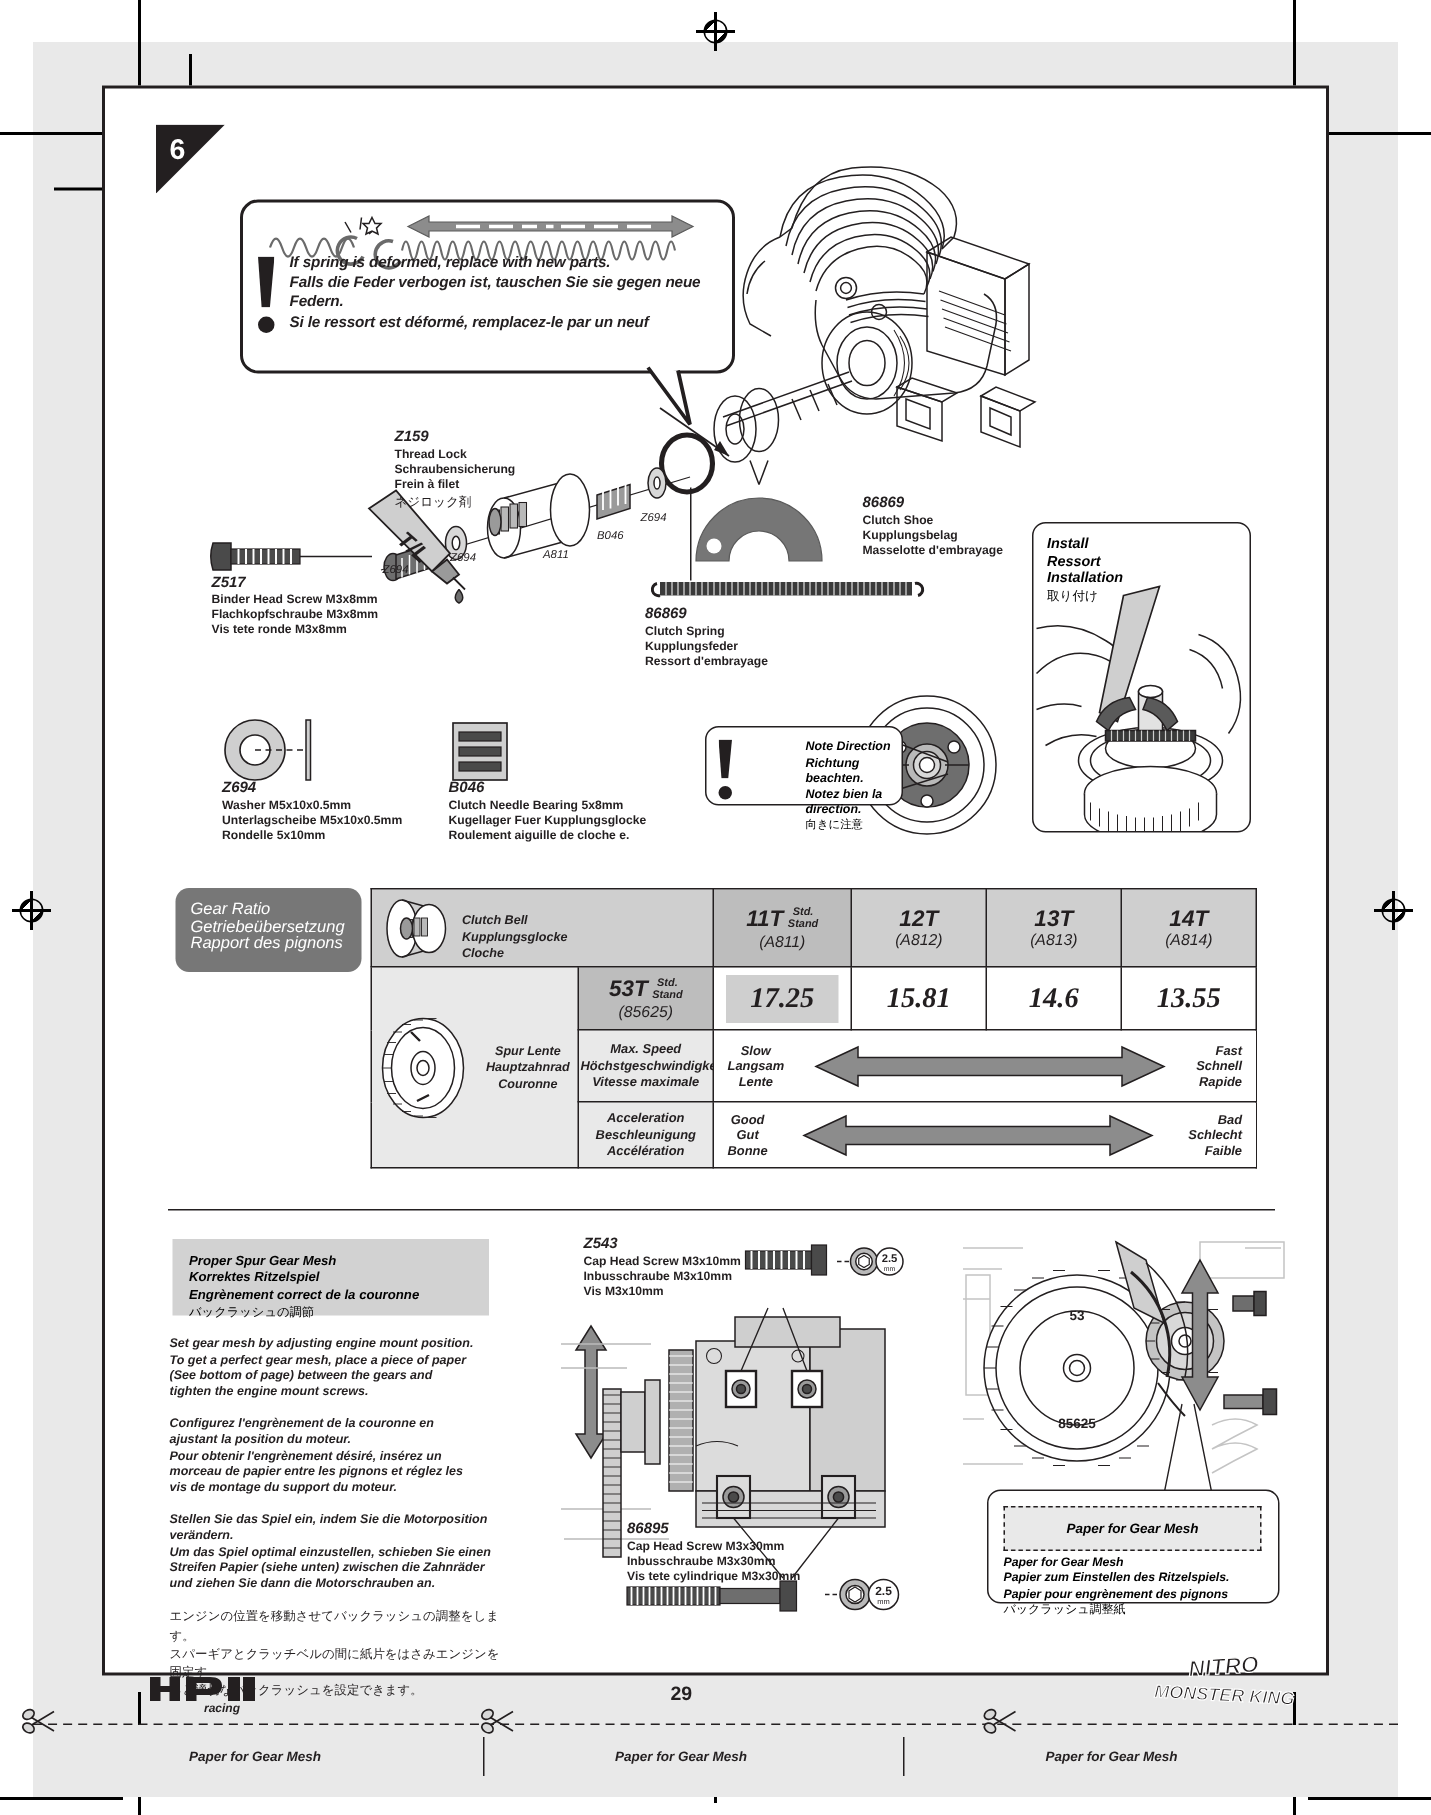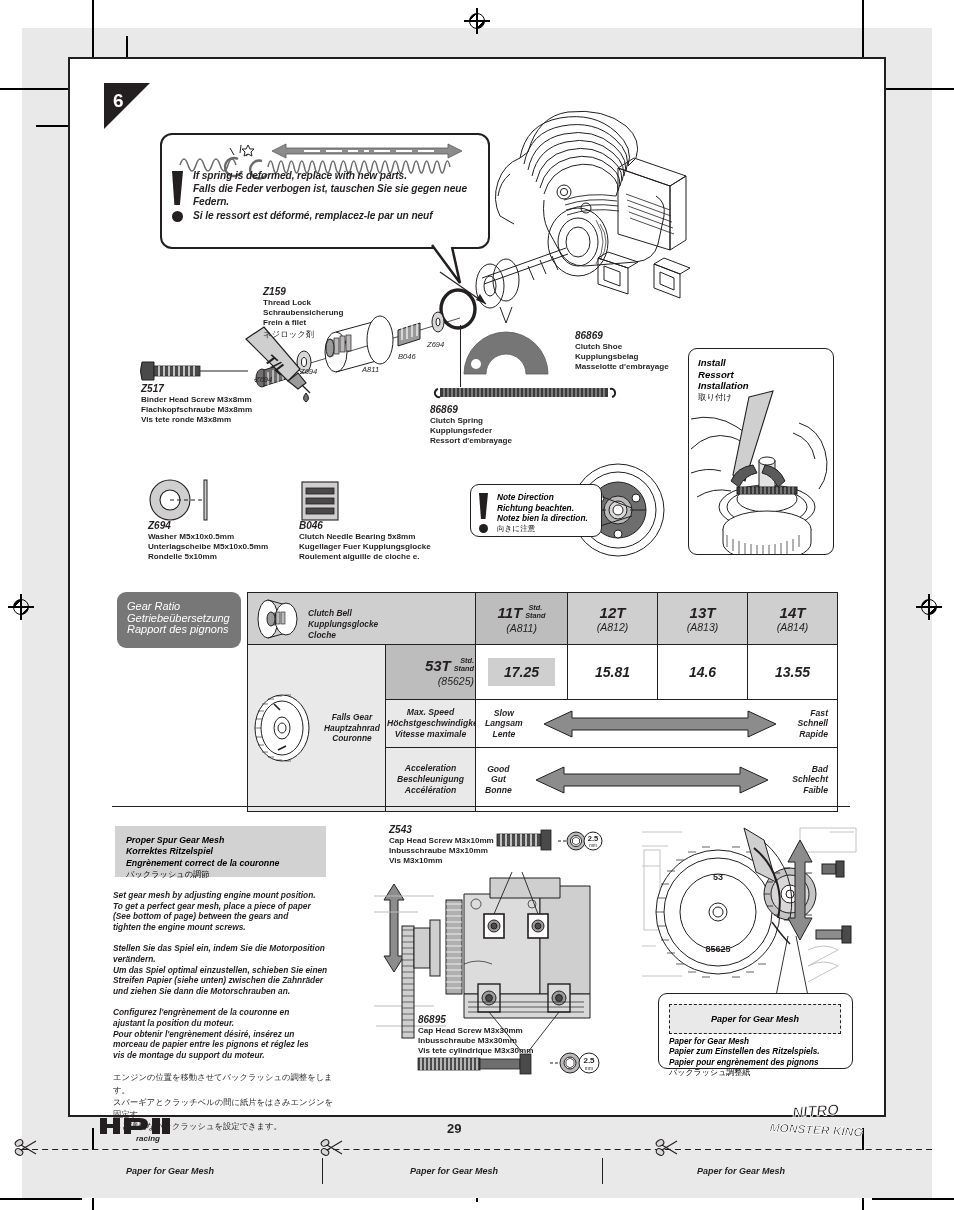--- a/index.html
+++ b/index.html
@@ -91,21 +91,21 @@
 
   
   .note-box {
     position:absolute; left:470px; top:484px; width:132px; height:53px;
     border:1.6px solid #231f20; border-radius:9px; background:#fff; z-index:5;
   }
   .note-box .bang { left:6px; top:8px; width:13px; height:40px; }
   .note-box .bang .bar { width:9px; height:26px; }
   .note-box .bang .dot { width:9px; height:9px; top:31px; }
   .note-text { position:absolute; left:26px; top:7px; }
-  .note-text div { font-size:8.3px; font-weight:bold; font-style:italic; line-height:10.6px; }
+  .note-text div { font-size:8.3px; font-weight:bold; font-style:italic; line-height:10.6px;margin-left:40px; }
   .note-text div.jp { font-size:7.6px; font-weight:normal; font-style:normal; line-height:10.5px; }
 
   
   .gr-title {
     position:absolute; left:117px; top:592px; width:124px; height:56px;
     background:#777777; border-radius:9px; color:#fff;
     padding:9px 0 0 10px;
   }
   .gr-title div { font-size:11px; font-style:italic; line-height:11.6px; }
 
@@ -115,21 +115,21 @@
   }
   .gr-table td {
     border:1px solid #231f20; text-align:center; vertical-align:middle;
     color:#231f20; font-style:italic;
   }
   .gr-head { background:#cfcfcf; height:52px; }
   .gr-head.std { background:#bdbdbd; }
   .gr-t { font-size:15px; font-weight:bold; font-style:italic; }
   .gr-sub { font-size:10.5px; font-style:italic; font-weight:normal; }
   .gr-std { font-size:7.3px; font-weight:bold; font-style:italic; line-height:8.4px; display:inline-block; vertical-align:top; margin-left:3px; }
-  .gr-ratio { font-size:14px; font-weight:bold; font-style:italic; }
+  .gr-ratio { font-size:19px; font-weight:bold; font-style:italic;font-family:Liberation Serif, serif; }
   .gr-cell-hl { background:#cfcfcf; }
   .gr-label { background:#e9e9e9; font-size:8.6px; font-weight:bold; font-style:italic; line-height:11px; }
   .gr-gearcell { background:#e9e9e9; }
   .gr-arrowcell { background:#ffffff; position:relative; }
   .gr-end { font-size:8.6px; font-weight:bold; font-style:italic; line-height:10.6px; }
 
   
   .hr-sep { position:absolute; left:112px; top:806px; width:738px; height:1px; background:#231f20; }
 
   .mesh-title {
@@ -626,27 +626,27 @@
               <ellipse cx="30" cy="36" rx="8" ry="11" fill="#fff"></ellipse>
               <ellipse cx="30" cy="36" rx="4" ry="5" fill="#fff"></ellipse>
               <g stroke-width="0.6">
                 <path d="M3 36 h6 M4 27 h6 M4 45 h6 M6 19 h6 M6 53 h6 M10 12 h6 M10 60 h6 M16 7 h6 M16 65 h6 M24 4 h6 M24 68 h6 M33 3 h6 M33 69 h6"></path>
               </g>
               <path d="M22 12 l6 6 M26 58 l8 -4" stroke-width="1.6"></path>
             </g>
           </svg>
         </span>
         <span style="font-size:8.4px;font-weight:bold;font-style:italic;line-height:10.8px;">
-          <span style="display:block">Falls Gear</span>
+          <span style="display:block">Spur Lente</span>
           <span style="display:block">Hauptzahnrad</span>
           <span style="display:block">Couronne</span>
         </span>
       </div>
     </td>
-    <td class="gr-head std" style="height:55px;text-align:right;">
+    <td class="gr-head std" style="height:42px;">
       <div><span class="gr-t">53T</span><span class="gr-std"><span style="display:block">Std.</span><span style="display:block">Stand</span></span></div>
       <div class="gr-sub">(85625)</div>
     </td>
     <td style="background:#fff;">
       <div class="gr-cell-hl" style="display:inline-block;padding:5px 16px;"><span class="gr-ratio">17.25</span></div>
     </td>
     <td class="gr-ratio">15.81</td>
     <td class="gr-ratio">14.6</td>
     <td class="gr-ratio">13.55</td>
   </tr>
@@ -672,21 +672,21 @@
         <span class="gr-end" style="text-align:right;">
           <span style="display:block">Fast</span>
           <span style="display:block">Schnell</span>
           <span style="display:block">Rapide</span>
         </span>
       </div>
     </td>
   </tr>
 
   <tr>
-    <td class="gr-label" style="height:64px;">
+    <td class="gr-label" style="height:44px;">
       <div>Acceleration</div>
       <div>Beschleunigung</div>
       <div>Accélération</div>
     </td>
     <td class="gr-arrowcell" colspan="4">
       <div style="display:flex;align-items:center;justify-content:space-between;padding:0 8px;">
         <span class="gr-end">
           <span style="display:block">Good</span>
           <span style="display:block">Gut</span>
           <span style="display:block">Bonne</span>
@@ -714,30 +714,30 @@
   <div>Korrektes Ritzelspiel</div>
   <div>Engrènement correct de la couronne</div>
   <div class="jp">バックラッシュの調節</div>
 </div>
 
 <div class="mesh-body">
   <p style="white-space:pre-line;">Set gear mesh by adjusting engine mount position.
 To get a perfect gear mesh, place a piece of paper
 (See bottom of page) between the gears and
 tighten the engine mount screws.</p>
+  <p style="white-space:pre-line;">Configurez l'engrènement de la couronne en
+ajustant la position du moteur.
+Pour obtenir l'engrènement désiré, insérez un
+morceau de papier entre les pignons et réglez les
+vis de montage du support du moteur.</p>
   <p style="white-space:pre-line;">Stellen Sie das Spiel ein, indem Sie die Motorposition
 verändern.
 Um das Spiel optimal einzustellen, schieben Sie einen
 Streifen Papier (siehe unten) zwischen die Zahnräder
 und ziehen Sie dann die Motorschrauben an.</p>
-  <p style="white-space:pre-line;">Configurez l'engrènement de la couronne en
-ajustant la position du moteur.
-Pour obtenir l'engrènement désiré, insérez un
-morceau de papier entre les pignons et réglez les
-vis de montage du support du moteur.</p>
   <p class="jp" style="white-space:pre-line;">エンジンの位置を移動させてバックラッシュの調整をします。
 スパーギアとクラッチベルの間に紙片をはさみエンジンを固定す
 ると適切なバックラッシュを設定できます。</p>
 </div>
 
 <div class="lbl" style="left:389px;top:824px;">
   <div class="code">Z543</div>
   <div class="ln">Cap Head Screw M3x10mm</div>
   <div class="ln">Inbusschraube M3x10mm</div>
   <div class="ln">Vis M3x10mm</div>

